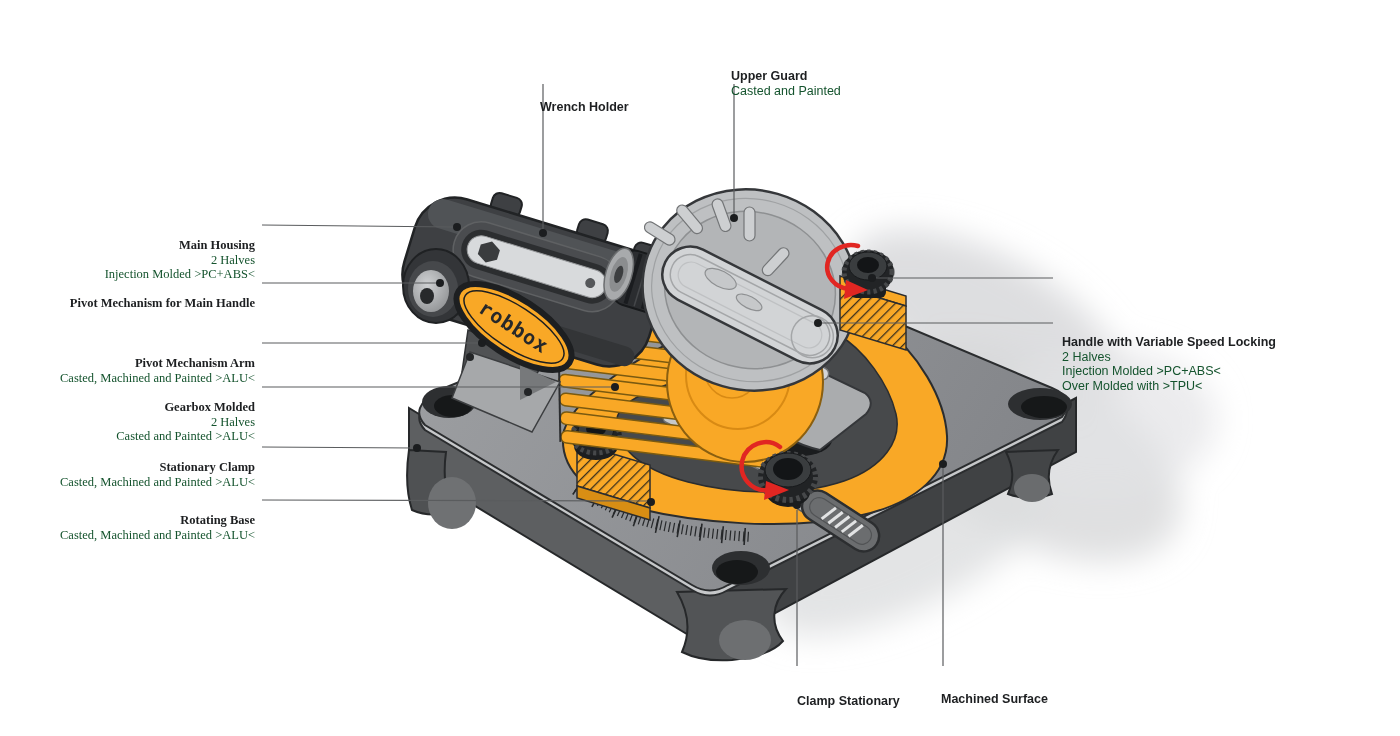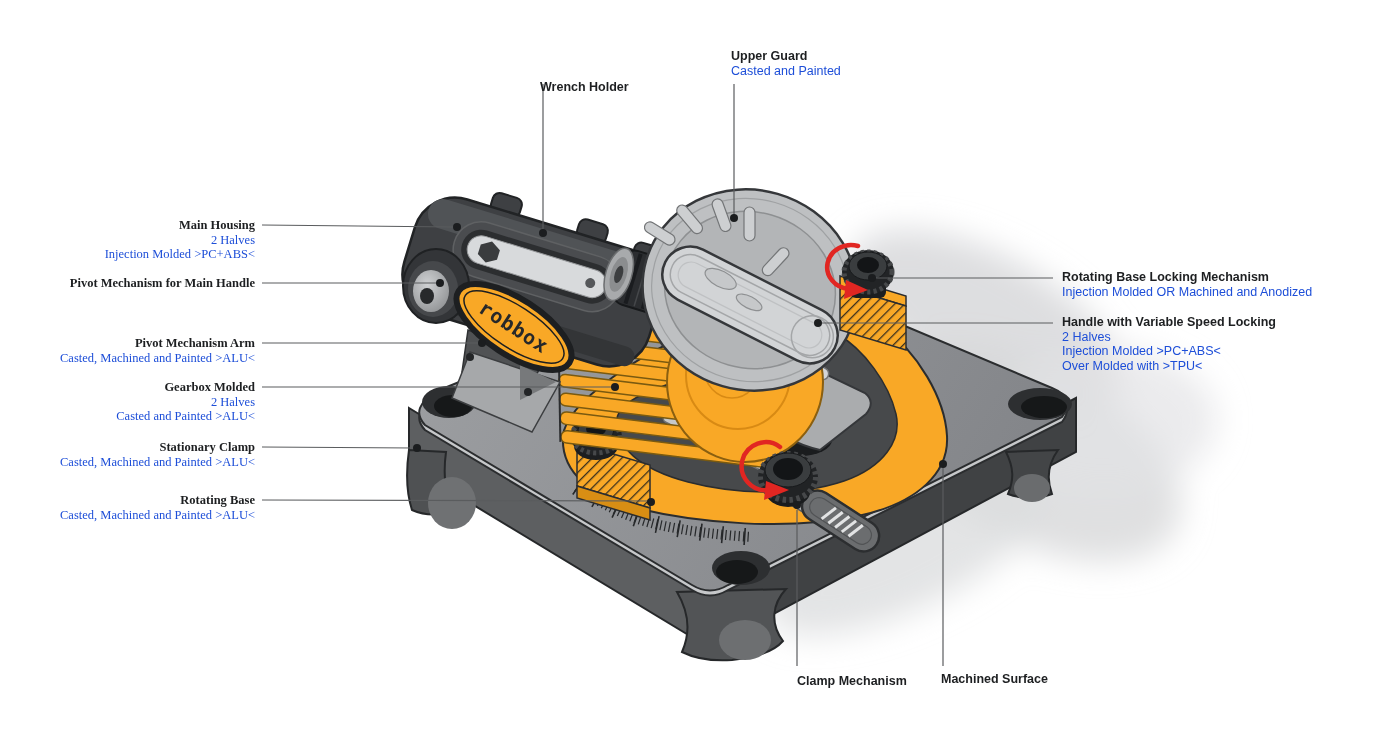--- a/index.html
+++ b/index.html
@@ -1,21 +1,21 @@
 <!DOCTYPE html>
 <html><head>
 <meta charset="utf-8">
 <style>
   html,body{margin:0;padding:0;background:#fff;}
   #stage{position:relative;width:1400px;height:736px;background:#ffffff;overflow:hidden;
          font-family:"Liberation Sans",sans-serif;}
   #art{position:absolute;left:0;top:0;}
   .callout{position:absolute;white-space:nowrap;}
-  .callout .title{font-size:12.5px;font-weight:700;color:#1d1f21;line-height:14.6px;}
-  .callout .detail{font-size:12.5px;font-weight:400;color:#1d4ed8;line-height:14.6px;}
+  .callout .title{font-size:12.5px;font-weight:700;color:#1d1f21;line-height:14.6px;margin-top:20px;}
+  .callout .detail{font-size:12.5px;font-weight:400;color:#14532d;line-height:14.6px;}
   .co-left{right:1145px;text-align:right;font-family:Liberation Serif, serif;}
   .co-right{left:1062px;text-align:left;}
 </style>
 </head>
 <body>
 
 <div id="stage">
 
 <svg id="art" width="1400" height="736" viewBox="0 0 1400 736">
   <defs>
@@ -289,39 +289,35 @@
 </div>
 <div class="callout co-left" style="top:440px">
   <div class="title">Stationary Clamp</div>
   <div class="detail">Casted, Machined and Painted &gt;ALU&lt;</div>
 </div>
 <div class="callout co-left" style="top:493px">
   <div class="title">Rotating Base</div>
   <div class="detail">Casted, Machined and Painted &gt;ALU&lt;</div>
 </div>
 
-<div class="callout co-right" style="top:270px">
-  <div class="title">Rotating Base Locking Mechanism</div>
-  <div class="detail">Injection Molded OR Machined and Anodized</div>
-</div>
 <div class="callout co-right" style="top:315px">
   <div class="title">Handle with Variable Speed Locking</div>
   <div class="detail">2 Halves</div>
   <div class="detail">Injection Molded &gt;PC+ABS&lt;</div>
   <div class="detail">Over Molded with &gt;TPU&lt;</div>
 </div>
 
 <div class="callout" style="left:540px;top:80px">
   <div class="title">Wrench Holder</div>
 </div>
 <div class="callout" style="left:731px;top:49px">
   <div class="title">Upper Guard</div>
   <div class="detail">Casted and Painted</div>
 </div>
 
 <div class="callout" style="left:797px;top:674px">
-  <div class="title">Clamp Mechanism</div>
+  <div class="title">Clamp Stationary</div>
 </div>
 <div class="callout" style="left:941px;top:672px">
   <div class="title">Machined Surface</div>
 </div>
 
 </div>
 
 </body></html>

